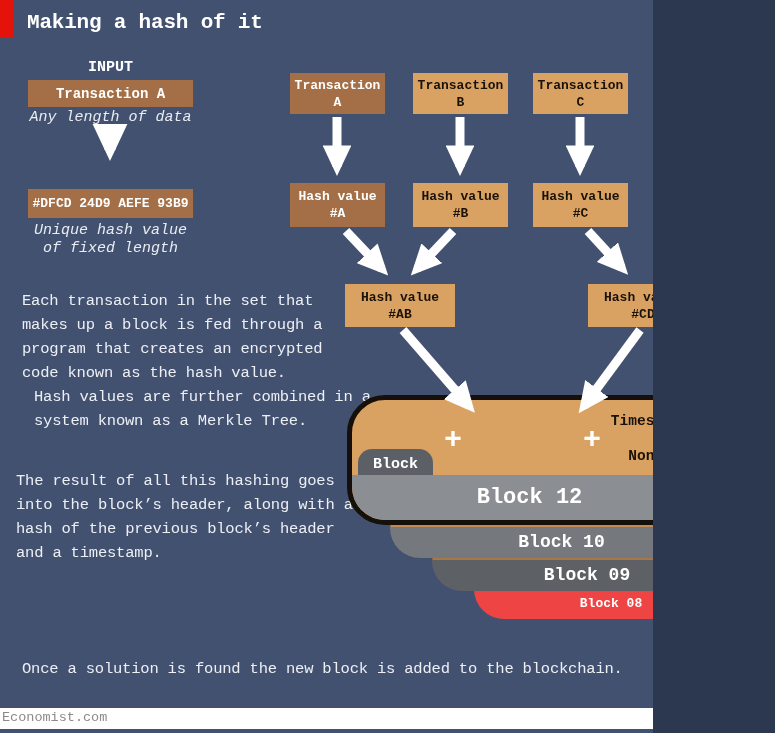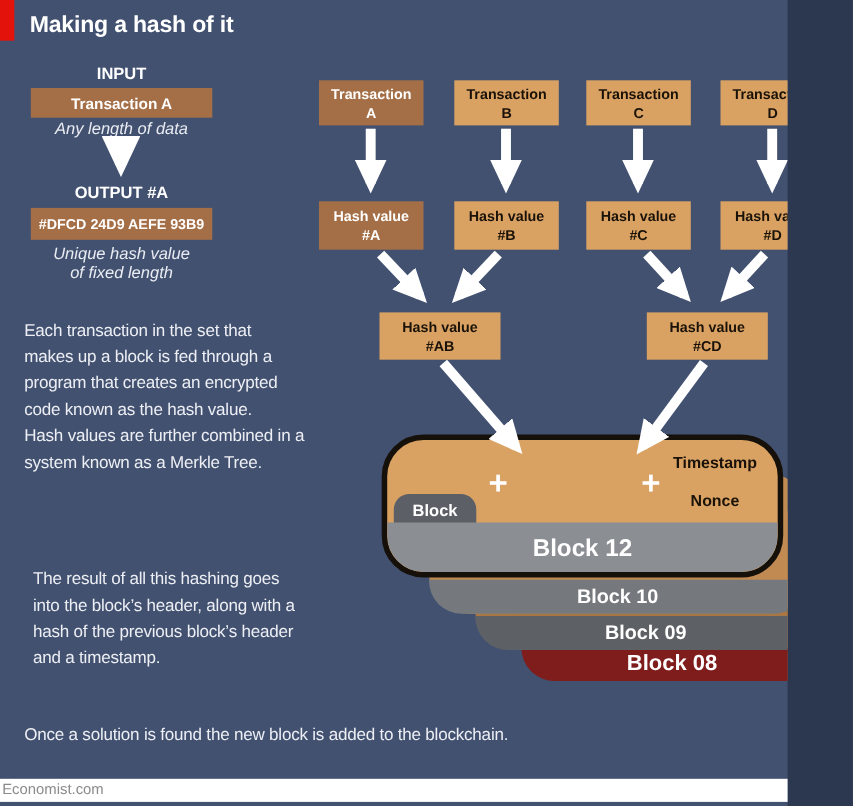--- a/index.html
+++ b/index.html
@@ -1,18 +1,18 @@
 <!DOCTYPE html>
 <html><head>
 <meta charset="utf-8">
 <style>
   html,body{margin:0;padding:0;background:#2c3750;}
   .canvas{
-    position:relative;width:716px;height:733px;overflow:hidden;
-    font-family:Liberation Sans, sans-serif;
+    position:relative;width:653px;height:733px;overflow:hidden;
+    font-family:Liberation Mono, monospace;
     background:#425170;
   }
   .abs{position:absolute;}
   .red-tab{left:0;top:0;width:13px;height:37px;background:#e3120b;}
   .title{left:27px;top:11px;color:#fff;font-size:21px;font-weight:bold;letter-spacing:-0.2px;}
   .lbl{color:#fff;font-weight:bold;font-size:15px;text-align:center;}
   .caption{color:#e9ecf2;font-style:italic;font-size:15px;text-align:center;line-height:18px;white-space:pre-line;}
   .box{position:absolute;display:flex;align-items:center;justify-content:center;
        text-align:center;font-weight:bold;white-space:pre-line;}
   .tan-dark{background:#a46f46;color:#fff;}
@@ -43,21 +43,20 @@
 <body>
 
 <div class="canvas">
 
   <div class="abs red-tab"></div>
   <div class="abs title">Making a hash of it</div>
 
   <div class="abs lbl" style="left:28px;top:59px;width:165px;">INPUT</div>
   <div class="box tan-dark" style="left:28px;top:80px;width:165px;height:27px;font-size:14px;">Transaction A</div>
   <div class="abs caption" style="left:28px;top:109px;width:165px;">Any length of data</div>
-  <div class="abs lbl" style="left:28px;top:167px;width:165px;">OUTPUT #A</div>
   <div class="box tan-dark" style="left:28px;top:189px;width:165px;height:29px;font-size:13px;">#DFCD 24D9 AEFE 93B9</div>
   <div class="abs caption" style="left:28px;top:222px;width:165px;">Unique hash value
 of fixed length</div>
 
   <div class="box col-box tan-dark" style="left:290px;top:73px;height:41px;">Transaction
 A</div>
   <div class="box col-box tan-light" style="left:413px;top:73px;height:41px;">Transaction
 B</div>
   <div class="box col-box tan-light" style="left:533px;top:73px;height:41px;">Transaction
 C</div>
@@ -73,21 +72,21 @@
   <div class="box col-box tan-light" style="left:655px;top:183px;height:44px;">Hash value
 #D</div>
 
 
   <div class="box tan-light" style="left:345px;top:284px;width:110px;height:43px;font-size:13px;line-height:17px;">Hash value
 #AB</div>
   <div class="box tan-light" style="left:588px;top:284px;width:110px;height:43px;font-size:13px;line-height:17px;">Hash value
 #CD</div>
 
   <div class="stackblock" style="left:474px;top:495px;width:274px;height:124px;background:#8c5e3a;z-index:3;">
-    <div class="stackbar" style="background:#7f1d1d;font-size:20px;">Block 08</div>
+    <div class="stackbar" style="background:#ef4444;font-size:13px;">Block 08</div>
   </div>
   <div class="stackblock" style="left:432px;top:463px;width:310px;height:128px;background:#a97646;z-index:4;">
     <div class="stackbar" style="background:#5d6165;font-size:18px;">Block 09</div>
   </div>
   <div class="stackblock" style="left:390px;top:430px;width:343px;height:128px;background:#c08a52;z-index:5;">
     <div class="stackbar" style="background:#75797d;font-size:18px;">Block 10</div>
   </div>
 
   <div class="mainblock">
     <div class="chip">Block
@@ -96,23 +95,23 @@
     <div class="plus" style="left:231px;top:25px;">+</div>
     <div class="blk-txt" style="left:252px;top:13px;width:92px;font-size:14.5px;">Timestamp</div>
     <div class="blk-txt" style="left:252px;top:48px;width:92px;font-size:14.5px;">Nonce</div>
     <div class="block11bar">Block 12</div>
   </div>
 
   <div class="abs para" style="left:22px;top:289px;width:480px;">Each transaction in the set that
 makes up a block is fed through a
 program that creates an encrypted
 code known as the hash value.</div>
-  <div class="abs para" style="left:22px;top:385px;width:480px;">Hash values are further combined in a
+  <div class="abs para" style="left:34px;top:385px;width:480px;">Hash values are further combined in a
 system known as a Merkle Tree.</div>
-  <div class="abs para" style="left:30px;top:469px;width:480px;margin-top:46px;">The result of all this hashing goes
+  <div class="abs para" style="left:16px;top:469px;width:480px;">The result of all this hashing goes
 into the block’s header, along with a
 hash of the previous block’s header
 and a timestamp.</div>
   <div class="abs para" style="left:22px;top:657px;width:700px;">Once a solution is found the new block is added to the blockchain.</div>
 
   <svg class="arrows" width="775" height="733" viewBox="0 0 775 733">
     <defs>
       <marker id="ah" markerWidth="3.4" markerHeight="3.2" refX="2.4" refY="1.6" orient="auto" markerUnits="strokeWidth">
         <path d="M0,0 L3.4,1.6 L0,3.2 Z" fill="#ffffff"></path>
       </marker>

